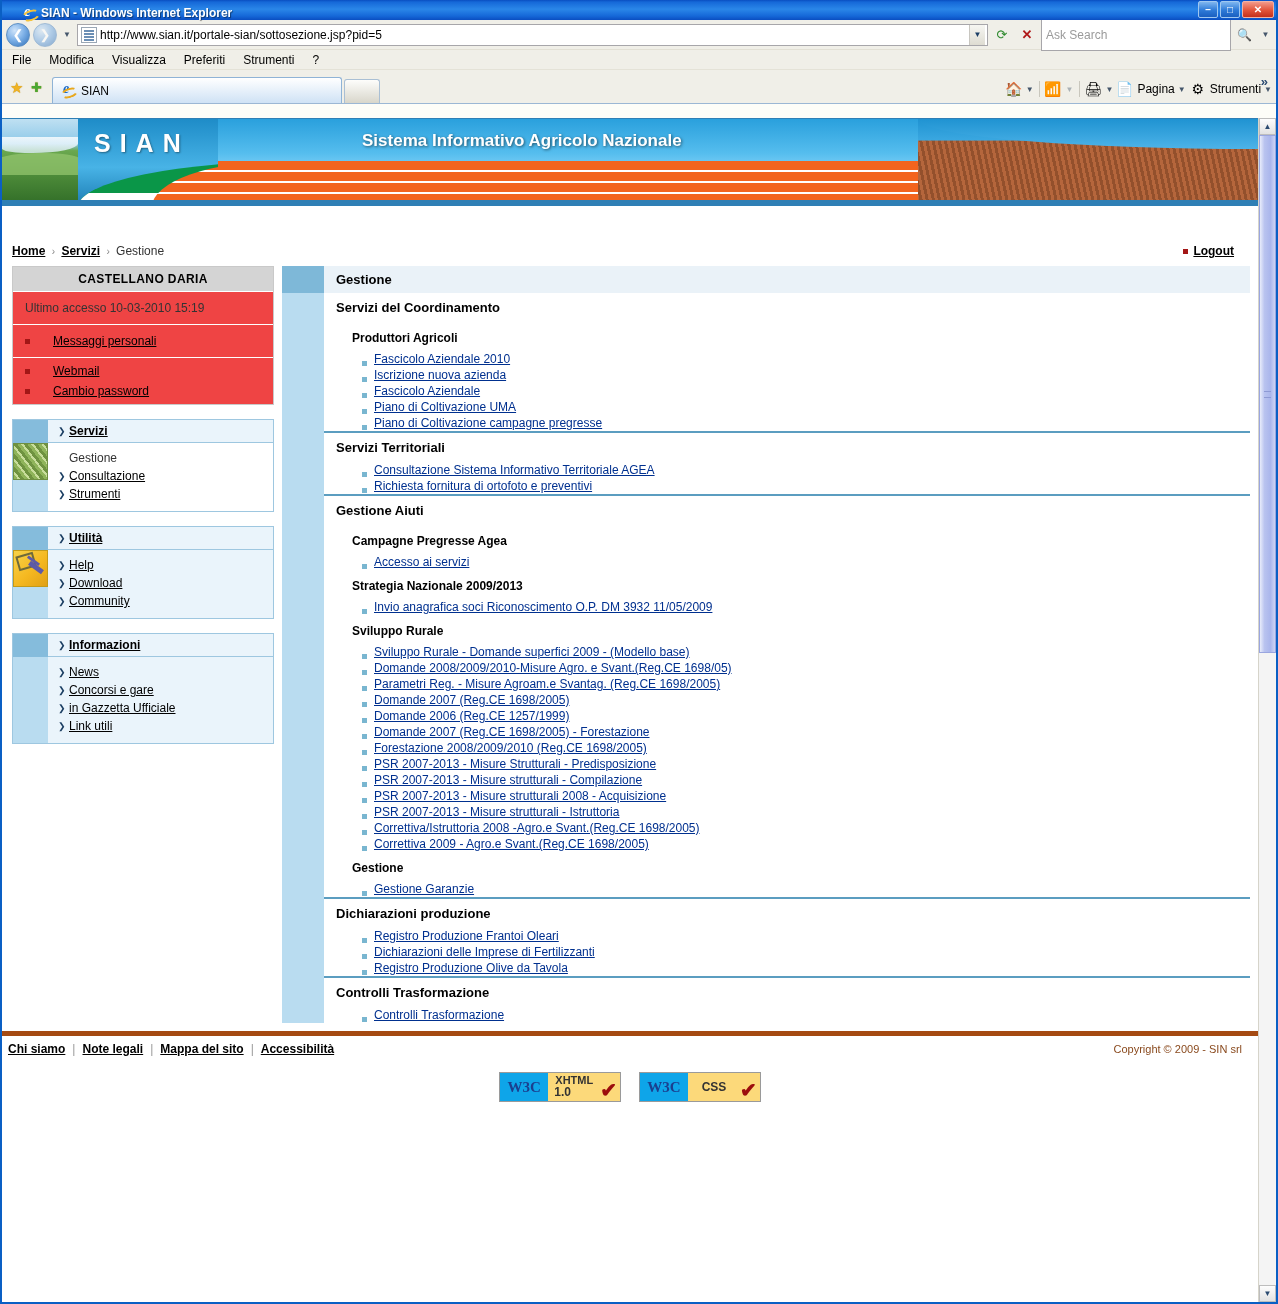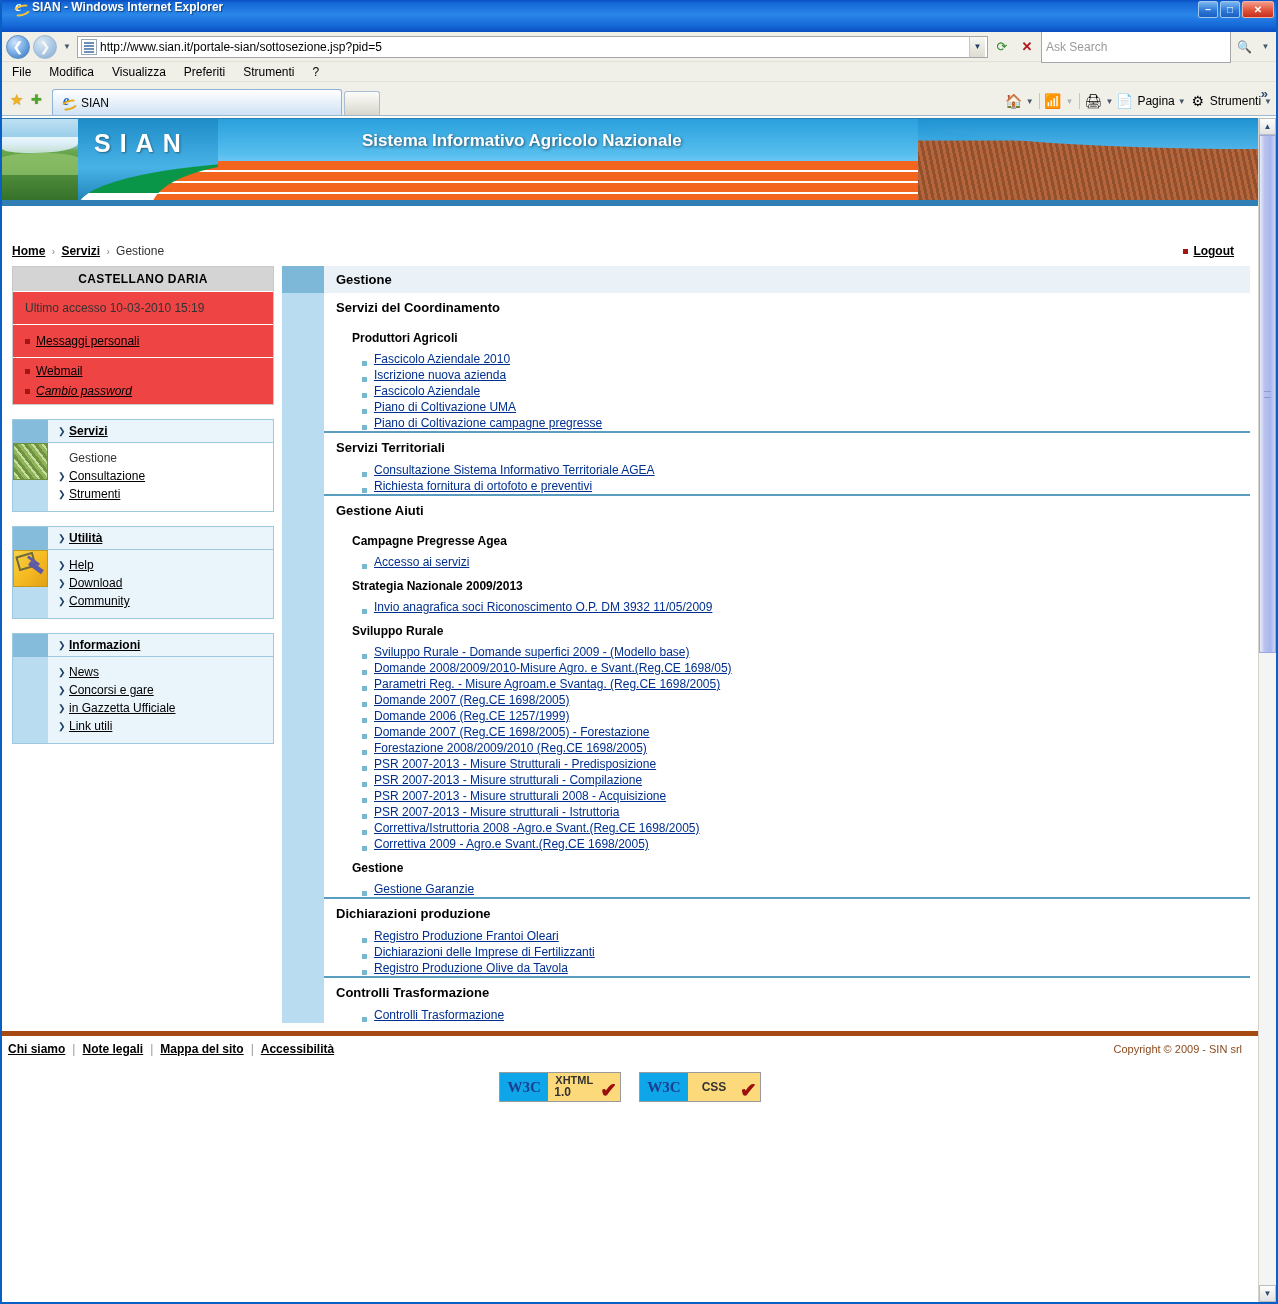--- a/index.html
+++ b/index.html
@@ -15,24 +15,24 @@
   
   .win {
     width:1278px; height:1304px;
     border:2px solid #0a5fc4;
     border-top:none;
     background:#fdfdf8;
     position:relative;
     overflow:hidden;
   }
   .titlebar {
-    height:32px;
+    height:20px;
     background:linear-gradient(to bottom,#0a4ec1 0%,#1568d8 10%,#2a86e8 46%,#1568d8 80%,#0a4ec1 100%);
-    display:flex; align-items:flex-start;
-    padding-left:11px;
+    display:flex; align-items:flex-end;
+    padding-left:20px;
     position:relative;
   }
   .title-ie-icon {
     width:15px;height:15px;margin-right:4px;
     position:relative; flex:none;
   }
   .title-ie-icon::before{
     content:"e";
     font-family:"Liberation Serif", serif;
     font-style:italic; font-weight:bold;
@@ -307,25 +307,25 @@
   
   .userbox { border:1px solid #c9c9c9; border-bottom:none; }
   .userhead {
     background:#d4d4d4; text-align:center; font-weight:bold; font-size:12px;
     padding:5px 0; color:#000; letter-spacing:.4px;
   }
   .userrow {
     background:#ef4444; padding:9px 12px; font-size:12px; color:#333;
     border-top:1px solid #ffffff;
   }
-  .userrow.link { display:flex; align-items:center; gap:6px; }
+  .userrow.link { display:flex; align-items:center; gap:23px; }
   .sqbul { width:5px;height:5px;background:#a31616;display:inline-block;flex:none; }
   .userrow a { color:#000; text-decoration:underline; font-size:12px; }
   .userrow.tight { padding:6px 12px; }
-  .userbox .last { border-bottom:1px solid #c9c9c9;font-style:italic; }
+  .userbox .last { border-bottom:1px solid #c9c9c9; }
 
   
   .navblock { margin-top:14px; }
   .navblock .nbhead {
     display:flex; align-items:stretch;
     border:1px solid #9ec7e0; border-bottom:none;
     background:#eaf4fb;
   }
   .navblock .nbsq { width:35px; background:#85bcdc; flex:none; }
   .navblock .nbtitle {

